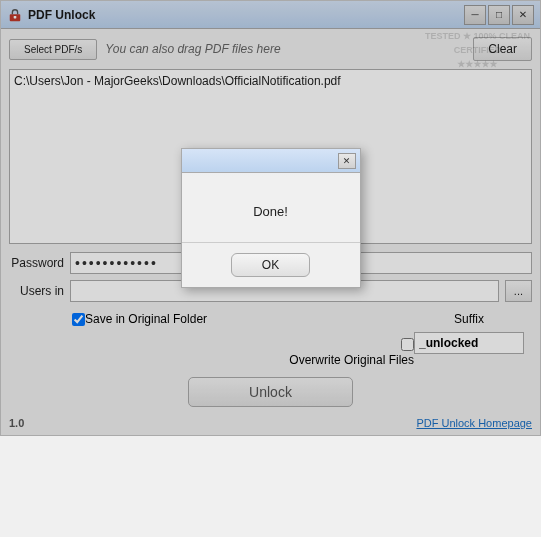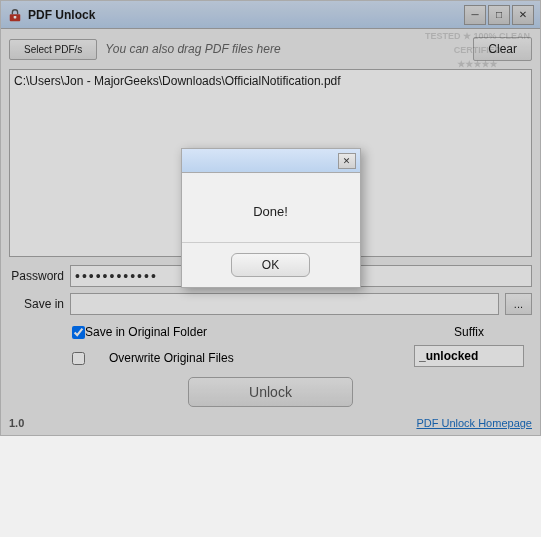--- a/index.html
+++ b/index.html
@@ -340,34 +340,34 @@
       <div>C:\Users\Jon - MajorGeeks\Downloads\OfficialNotification.pdf</div>
     </div>
   </div>
 
   <div class="form-area">
     <div class="form-row">
       <span class="form-label">Password</span>
       <input type="text" class="form-input" value="••••••••••••" style="font-size: 14px; letter-spacing: 2px; color: rgb(51, 51, 51);">
     </div>
     <div class="form-row">
-      <span class="form-label">Save in</span>
+      <span class="form-label">Users in</span>
       <input type="text" class="form-input" style="">
       <button class="btn-browse">...</button>
     </div>
   </div>
 
   <div style="padding: 0 8px 4px 8px; flex-shrink:0;">
     <div style="display:flex; align-items:flex-start; gap:0;">
       <div style="flex:1; padding-left:63px;">
         <div style="display:flex; align-items:center; margin-bottom:12px;">
           <input type="checkbox" checked="" style="">
           <span>Save in Original Folder</span>
         </div>
-        <div style="display:flex; align-items:flex-end; gap:24px;">
+        <div style="display:flex; align-items:flex-end; gap:2px;flex-direction:column;">
           <input type="checkbox" style="">
           <span>Overwrite Original Files</span>
         </div>
       </div>
       <div style="display:flex; align-items:center; gap:6px; padding-top:0; margin-right:8px;flex-direction:column;">
         <span>Suffix</span>
         <input type="text" class="suffix-input" value="_unlocked" style="width: 110px; height: 22px; border: 1px solid rgb(170, 170, 170); background: rgb(255, 255, 255); font-size: 12px; padding: 2px 4px; outline: none; font-weight: bold;">
       </div>
     </div>
   </div>

